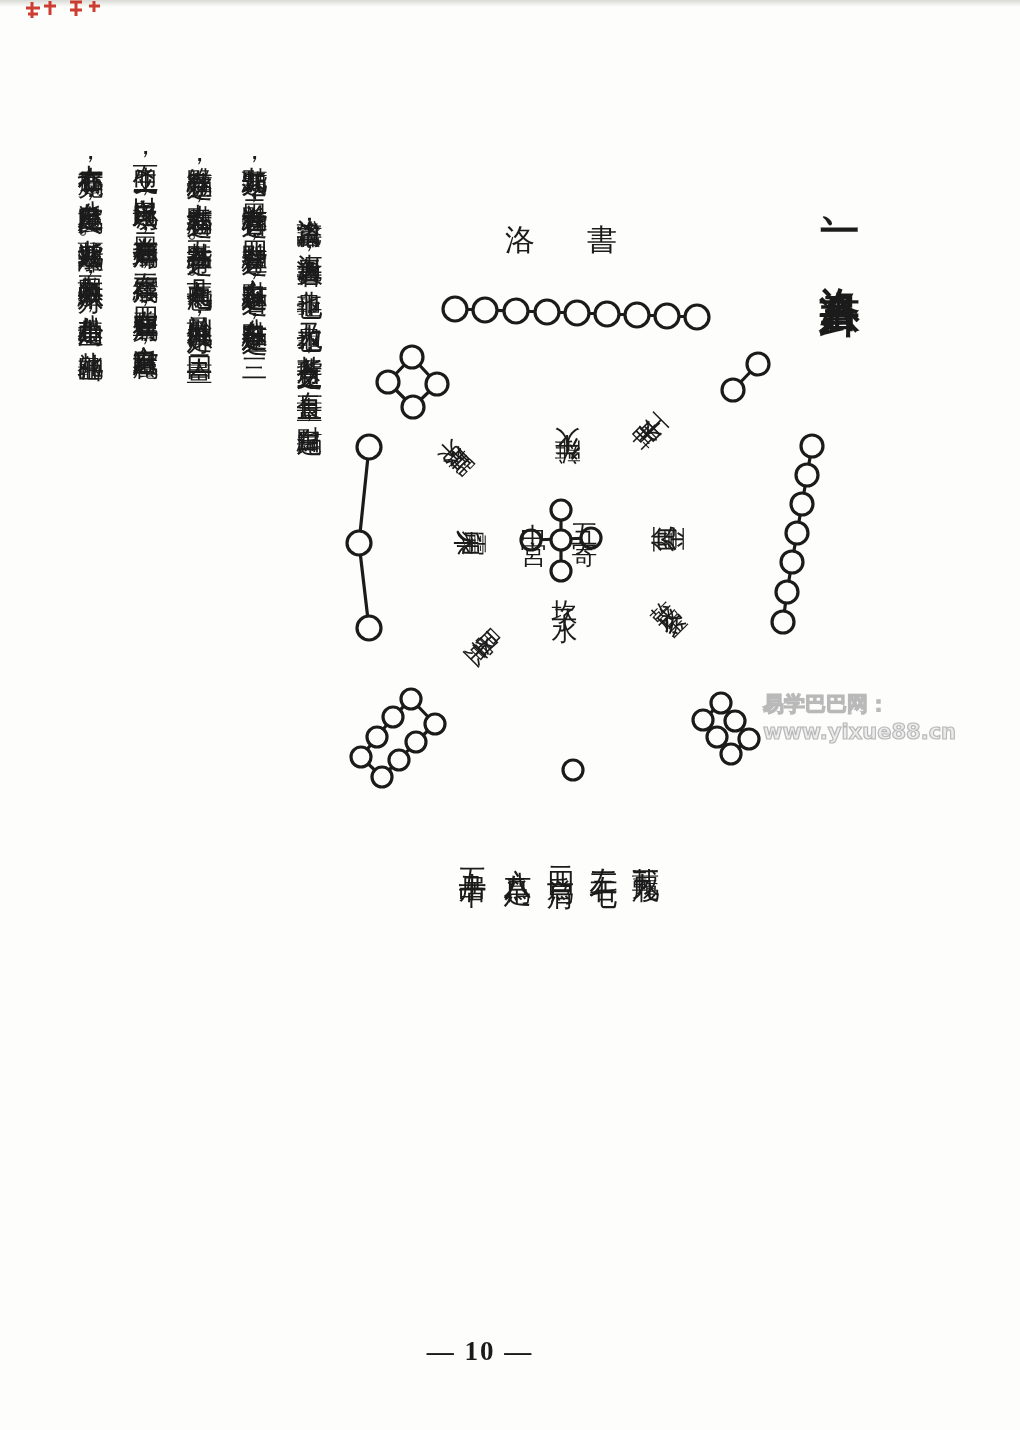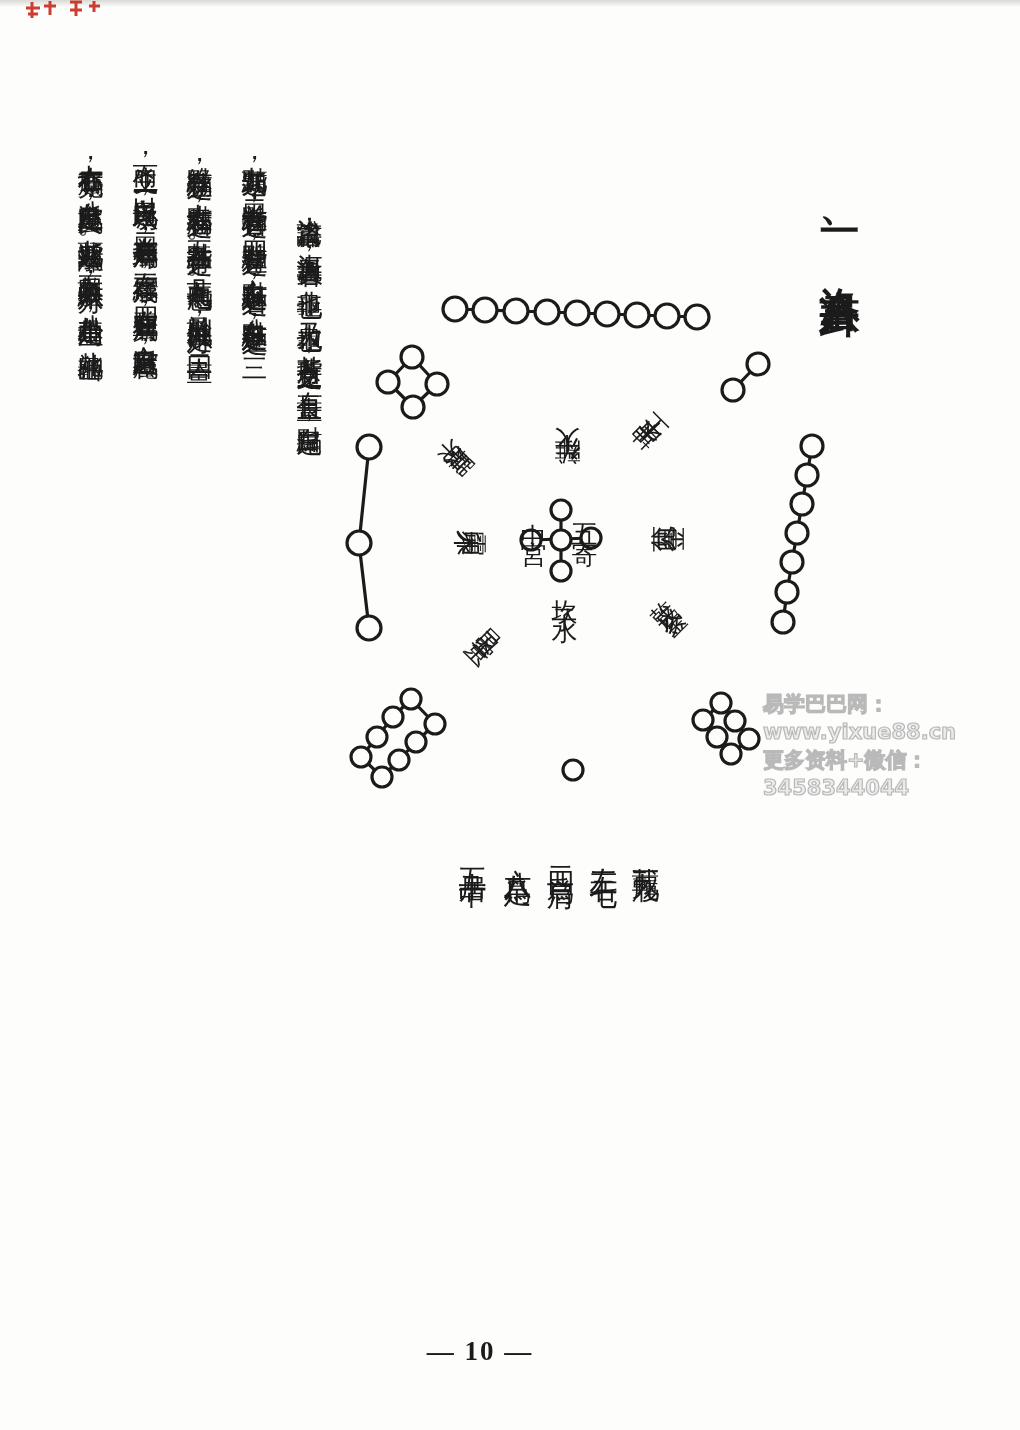--- a/index.html
+++ b/index.html
@@ -90,20 +90,21 @@
     <g stroke="#c8291c" stroke-width="3" fill="none" opacity="0.9">
       <path d="M6 2 L6 18 M0 8 L14 8 M2 14 L12 14"></path>
       <path d="M24 1 L24 15 M18 6 L30 6"></path>
       <path d="M44 2 L56 2 M50 2 L50 16 M44 10 L56 10"></path>
       <path d="M68 1 L68 12 M63 6 L74 6"></path>
     </g>
   </svg>
 
   <div id="title" class="vtext">一、洛書八卦</div>
 
+  <div id="caption">洛書</div>
 
   <svg id="diagram-svg" width="1020" height="1430" viewBox="0 0 1020 1430">
     <g stroke="#1b1b1b" stroke-width="3.2" fill="none">
 
       <g>
         <polyline points="455,309 485,310 516,311 547,312 577,313 607,314 637,315 667,316 697,317"></polyline>
         <path d="M412 357 L388 382 M412 357 L437 384 M388 382 L413 407 M437 384 L413 407"></path>
         <path d="M733 390 L758 364"></path>
         <polyline points="369,447 359,543 369,628"></polyline>
         <polyline points="812,446 807,475 802,504 797,533 792,562 787,592 783,622"></polyline>
@@ -198,18 +199,17 @@
   <div class="vtext versecol" style="left:453px;top:846px;">五十居中</div>
 
   <div class="vtext bodycol" style="left:292px;top:198px;">說洛書篇：「夫河龜負書者，非龜也。乃大龜也，其背所有之文，有一長畫，一點白近尾，</div>
   <div class="vtext bodycol" style="left:237px;top:146px;">九點紫近頭，二黑點近在背之右，四碧點在背之左，六白點在近足之右，八白點在近足之左，三</div>
   <div class="vtext bodycol" style="left:182px;top:146px;">綠點在脇之左，七赤點在脇之右，五黃點在背之中。凡九而七色焉。於是則九位以定方，因二畫</div>
   <div class="vtext bodycol" style="left:128px;top:144px;">而生爻，以一白近尾爲坎，二黑在右肩屬坤，左三綠屬震，四碧在左肩屬巽，六白近右足屬乾，</div>
   <div class="vtext bodycol" style="left:73px;top:144px;">七赤在右屬兌，八白近左足屬艮，九紫近頭屬離。五數居中以維八方，八卦由是生焉，此神龜出</div>
 
   <div id="watermark">
     <div>易学巴巴网：www.yixue88.cn</div>
-    <div>更多资料+微信：3458344044</div>
   </div>
 
   <div id="page-num">— 10 —</div>
 
 </div>
 
 </body></html>

